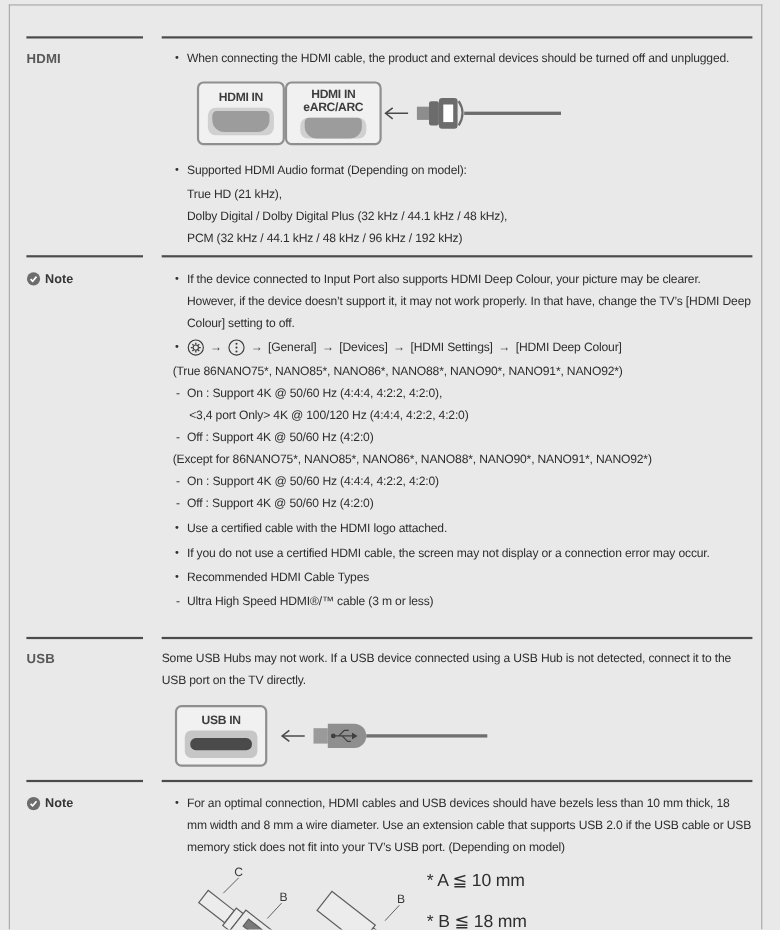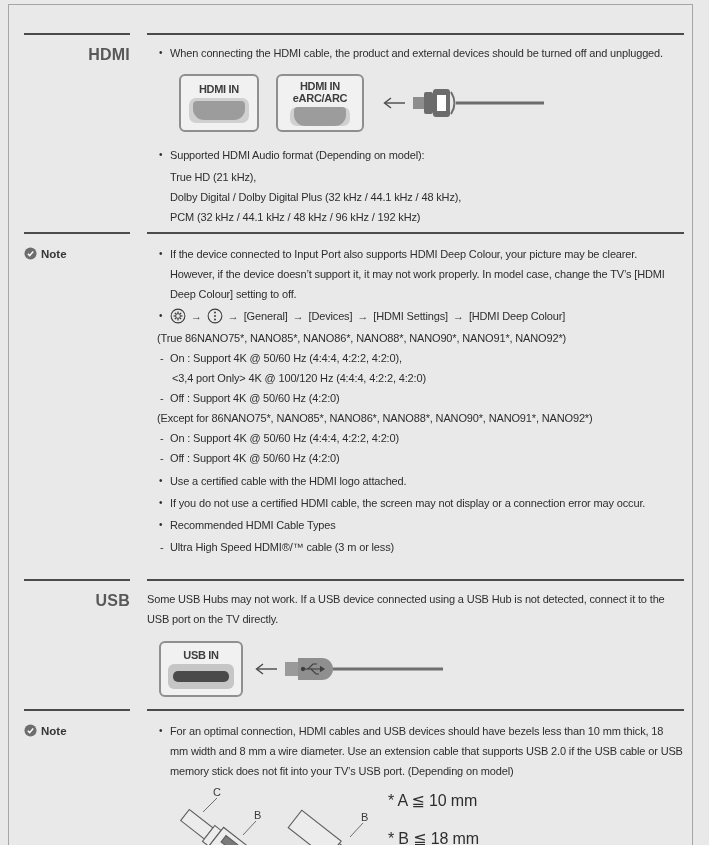--- a/index.html
+++ b/index.html
@@ -36,25 +36,24 @@
     line-height: 20px;
     letter-spacing: -0.15px;
   }
   .sec-hdmi  { height: 199px; }
   .sec-note1 { height: 308px; }
   .sec-usb   { height: 130px; margin-top: 39px; }
   .sec-note2 { height: 168px; }
   .sec-stub  { height: 8px; }
 
   .sec-label {
-    font-size: 16px;
+    font-size: 12px;
     font-weight: bold;
     color: #585858;
     letter-spacing: 0.2px;
-    text-align: right;
   }
   .note-label {
     display: flex;
     align-items: center;
     gap: 4px;
     font-size: 11.5px;
     font-weight: bold;
     color: #363636;
   }
   .note-icon { display: inline-flex; }
@@ -67,21 +66,21 @@
   .dash-item .marker { width: 10px; flex-shrink: 0; }
   .cont-line { margin-left: 25px; }
   .sub-lines { margin-left: 23px; }
 
   .menupath .btext { display: flex; align-items: center; flex-wrap: wrap; gap: 5px; }
   .icon-circle { display: inline-flex; vertical-align: middle; }
   .arrow { color: #3a3a3a; }
 
   
   .figure { display: flex; align-items: center; }
-  .hdmi-figure { margin: 11px 0 0 32px; gap: 17px; }
+  .hdmi-figure { margin: 11px 0 0 32px; }
   .usb-figure { margin: 12px 0 0 12px; gap: 10px; }
   .port-box {
     height: 58px;
     border: 2px solid #8f8f8f;
     border-radius: 6px;
     background: #f1f1f1;
     display: flex;
     flex-direction: column;
     align-items: center;
     justify-content: center;
@@ -191,21 +190,21 @@
             <circle cx="7" cy="7" r="6.5" fill="#6d6d6d"></circle>
             <path d="M4.1 7.3 l2 2 L9.9 4.8" stroke="#fff" stroke-width="1.6" fill="none"></path>
           </svg>
         </span>
         <span>Note</span>
       </div>
     </div>
     <div class="ccol" style="padding-top:10px">
       <div class="bullet">
         <span class="marker">•</span>
-        <span>If the device connected to Input Port also supports HDMI Deep Colour, your picture may be clearer. However, if the device doesn’t support it, it may not work properly. In model case, change the TV’s [HDMI Deep Colour] setting to off.</span>
+        <span>If the device connected to Input Port also supports HDMI Deep Colour, your picture may be clearer. However, if the device doesn’t support it, it may not work properly. In that have, change the TV’s [HDMI Deep Colour] setting to off.</span>
       </div>
 
       <div class="bullet menupath">
         <span class="marker">•</span>
         <span class="btext">
           <span class="icon-circle">
             <svg width="16" height="16" viewBox="0 0 20 20">
               <circle cx="10" cy="10" r="8.6" fill="none" stroke="#3a3a3a" stroke-width="1.3"></circle>
               <circle cx="10" cy="10" r="3" fill="none" stroke="#3a3a3a" stroke-width="1.2"></circle>
               <g stroke="#3a3a3a" stroke-width="1.5">

